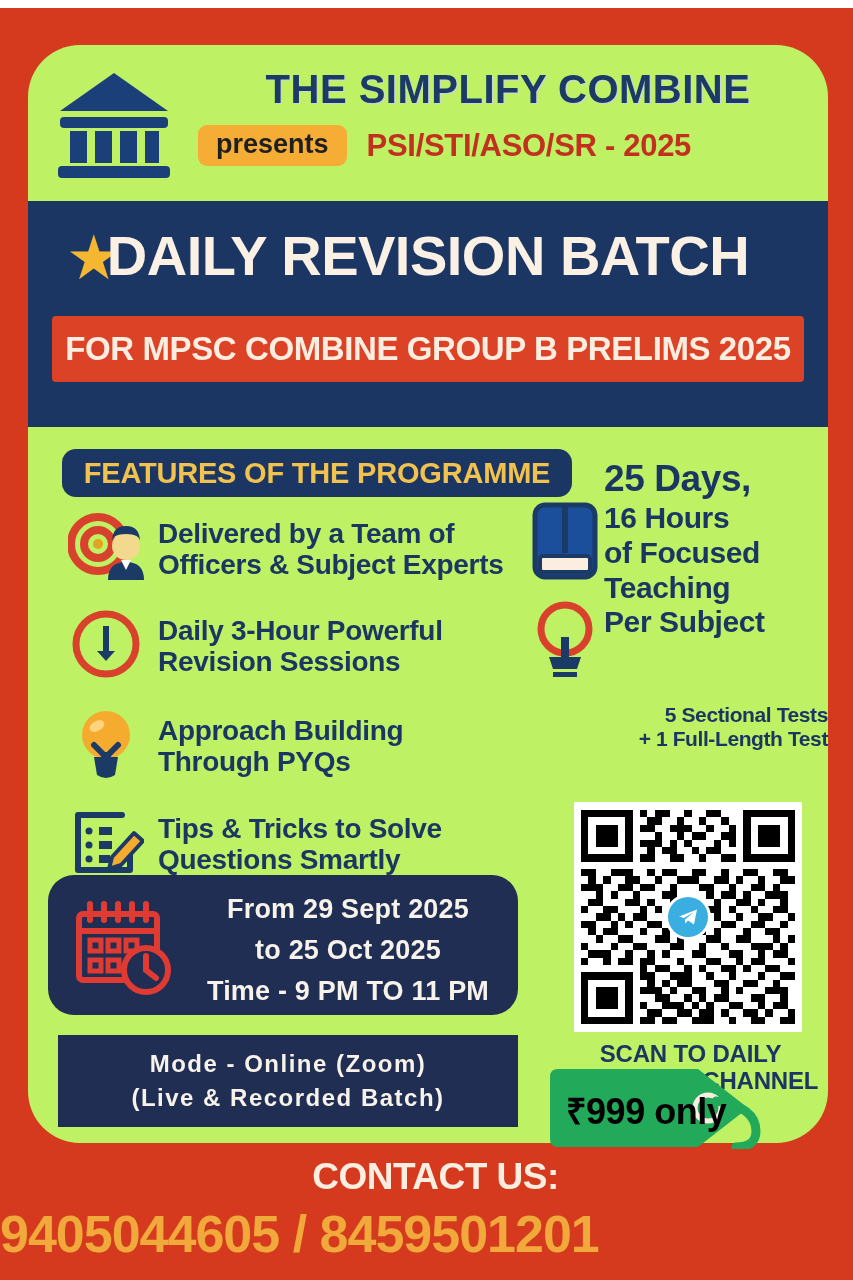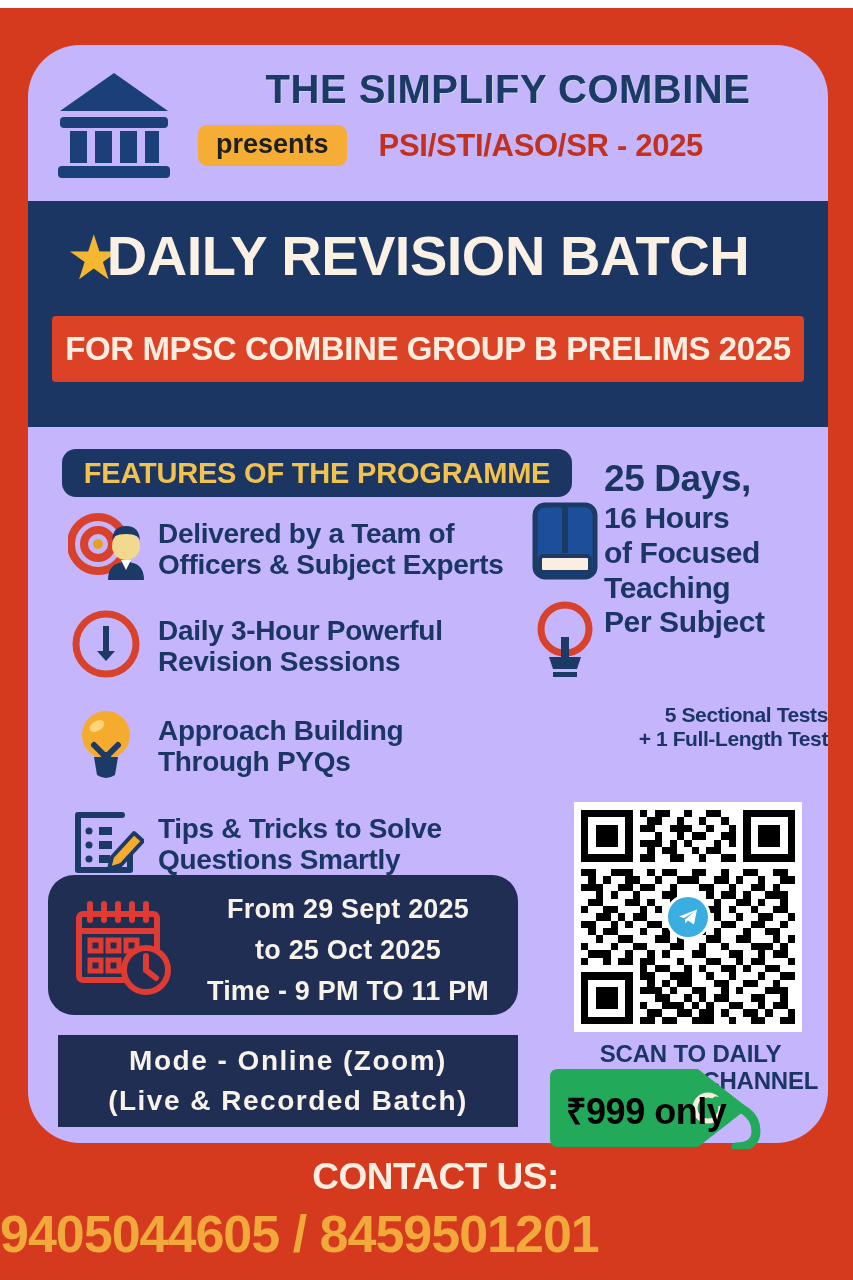--- a/index.html
+++ b/index.html
@@ -15,42 +15,42 @@
   .poster {
     position:absolute; left:0; top:8px;
     width:853px; height:1272px;
     background:#d53a1e;
   }
 
   
   .card {
     position:absolute; left:28px; top:37px;
     width:800px; height:1098px;
-    background:#c4b5fd;
+    background:#bef264;
     border-radius:52px;
     overflow:hidden;
   }
 
   
   .header {
     position:absolute; left:0; top:0; width:800px; height:155px;
   }
   .bank-icon {
     position:absolute; left:26px; top:22px; width:120px; height:115px;
   }
   .hdr-title {
     position:absolute; left:170px; top:22px; width:620px;
     font-size:40px; font-weight:bold; letter-spacing:.5px;
     color:#1b3a66; text-align:center;
     text-shadow:1px 1px 0 #c9d4e4;
     white-space:nowrap;
   }
   .hdr-row2 {
     position:absolute; left:170px; top:80px; width:630px;
-    display:flex; align-items:center; gap:32px;
+    display:flex; align-items:center; gap:20px;
   }
   .presents {
     background:#f5ad36; color:#1f1f1f;
     font-size:27px; font-weight:bold;
     padding:6px 18px 8px; border-radius:9px;
     line-height:1;
   }
   .exam-line {
     color:#c2311f; font-size:31px; font-weight:bold;
     letter-spacing:-.3px; white-space:nowrap;
@@ -166,21 +166,21 @@
 
   
   .modebox {
     position:absolute; left:30px; top:990px;
     width:460px; height:92px;
     background:#1f2e52;
     display:flex; align-items:center; justify-content:center;
   }
   .mode-text {
     text-align:center; color:#f7f2ea;
-    font-size:28px; font-weight:bold; line-height:1.42;
+    font-size:24px; font-weight:bold; line-height:1.42;
     letter-spacing:1.5px; white-space:pre-line;
   }
 
   
   .pricetag {
     position:absolute; left:548px; top:1059px;
     width:240px; height:82px; z-index:5;
   }
   .price-text {
     position:absolute; left:18px; top:19px;

